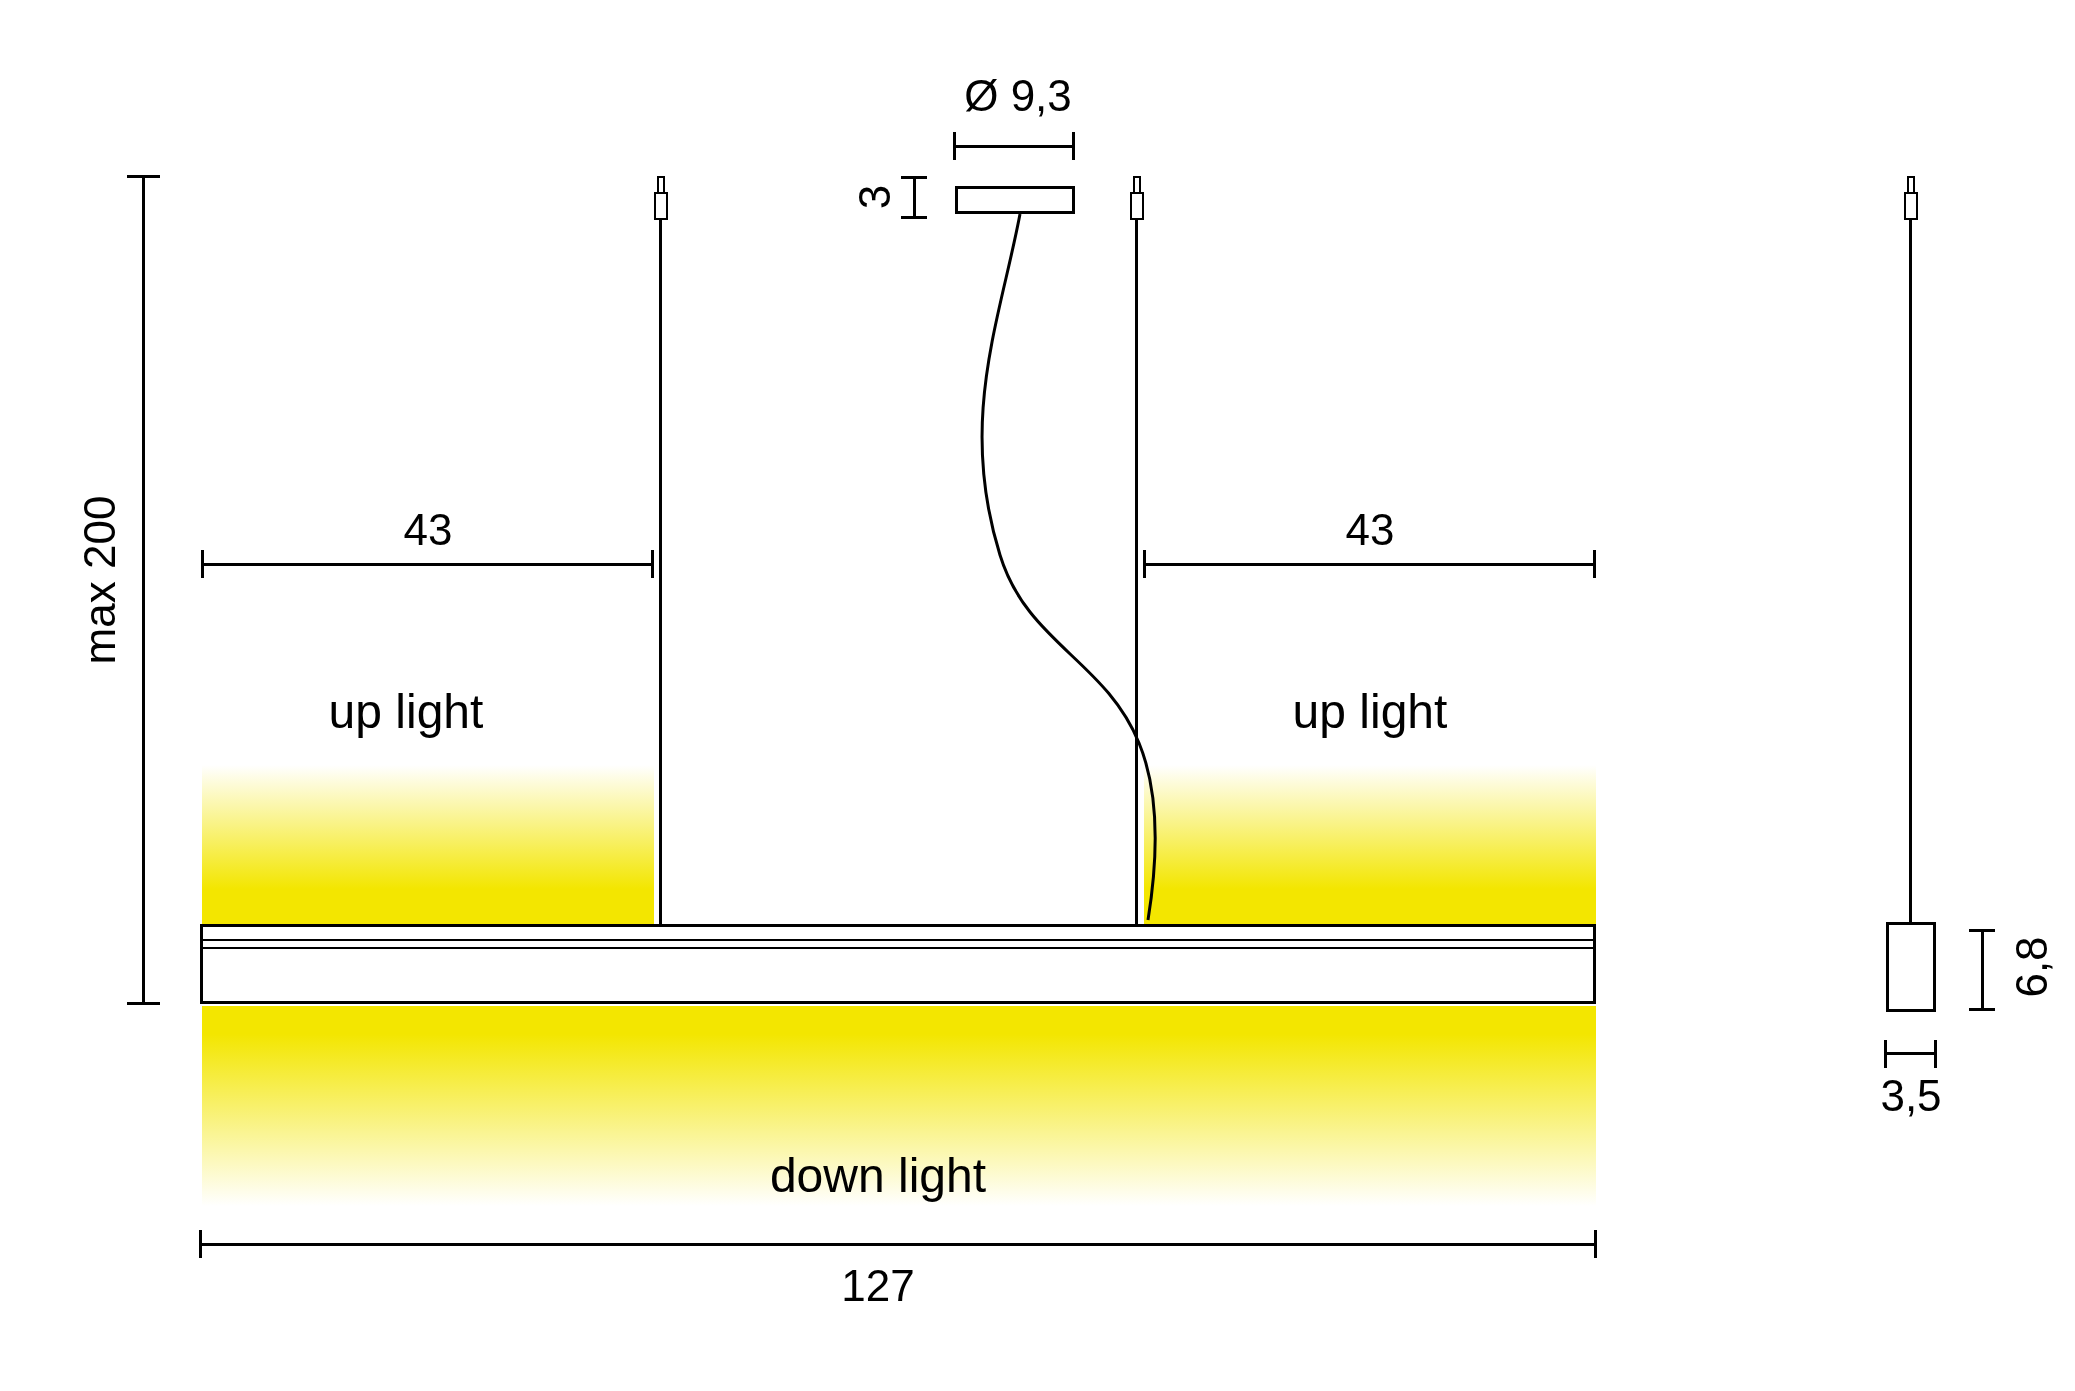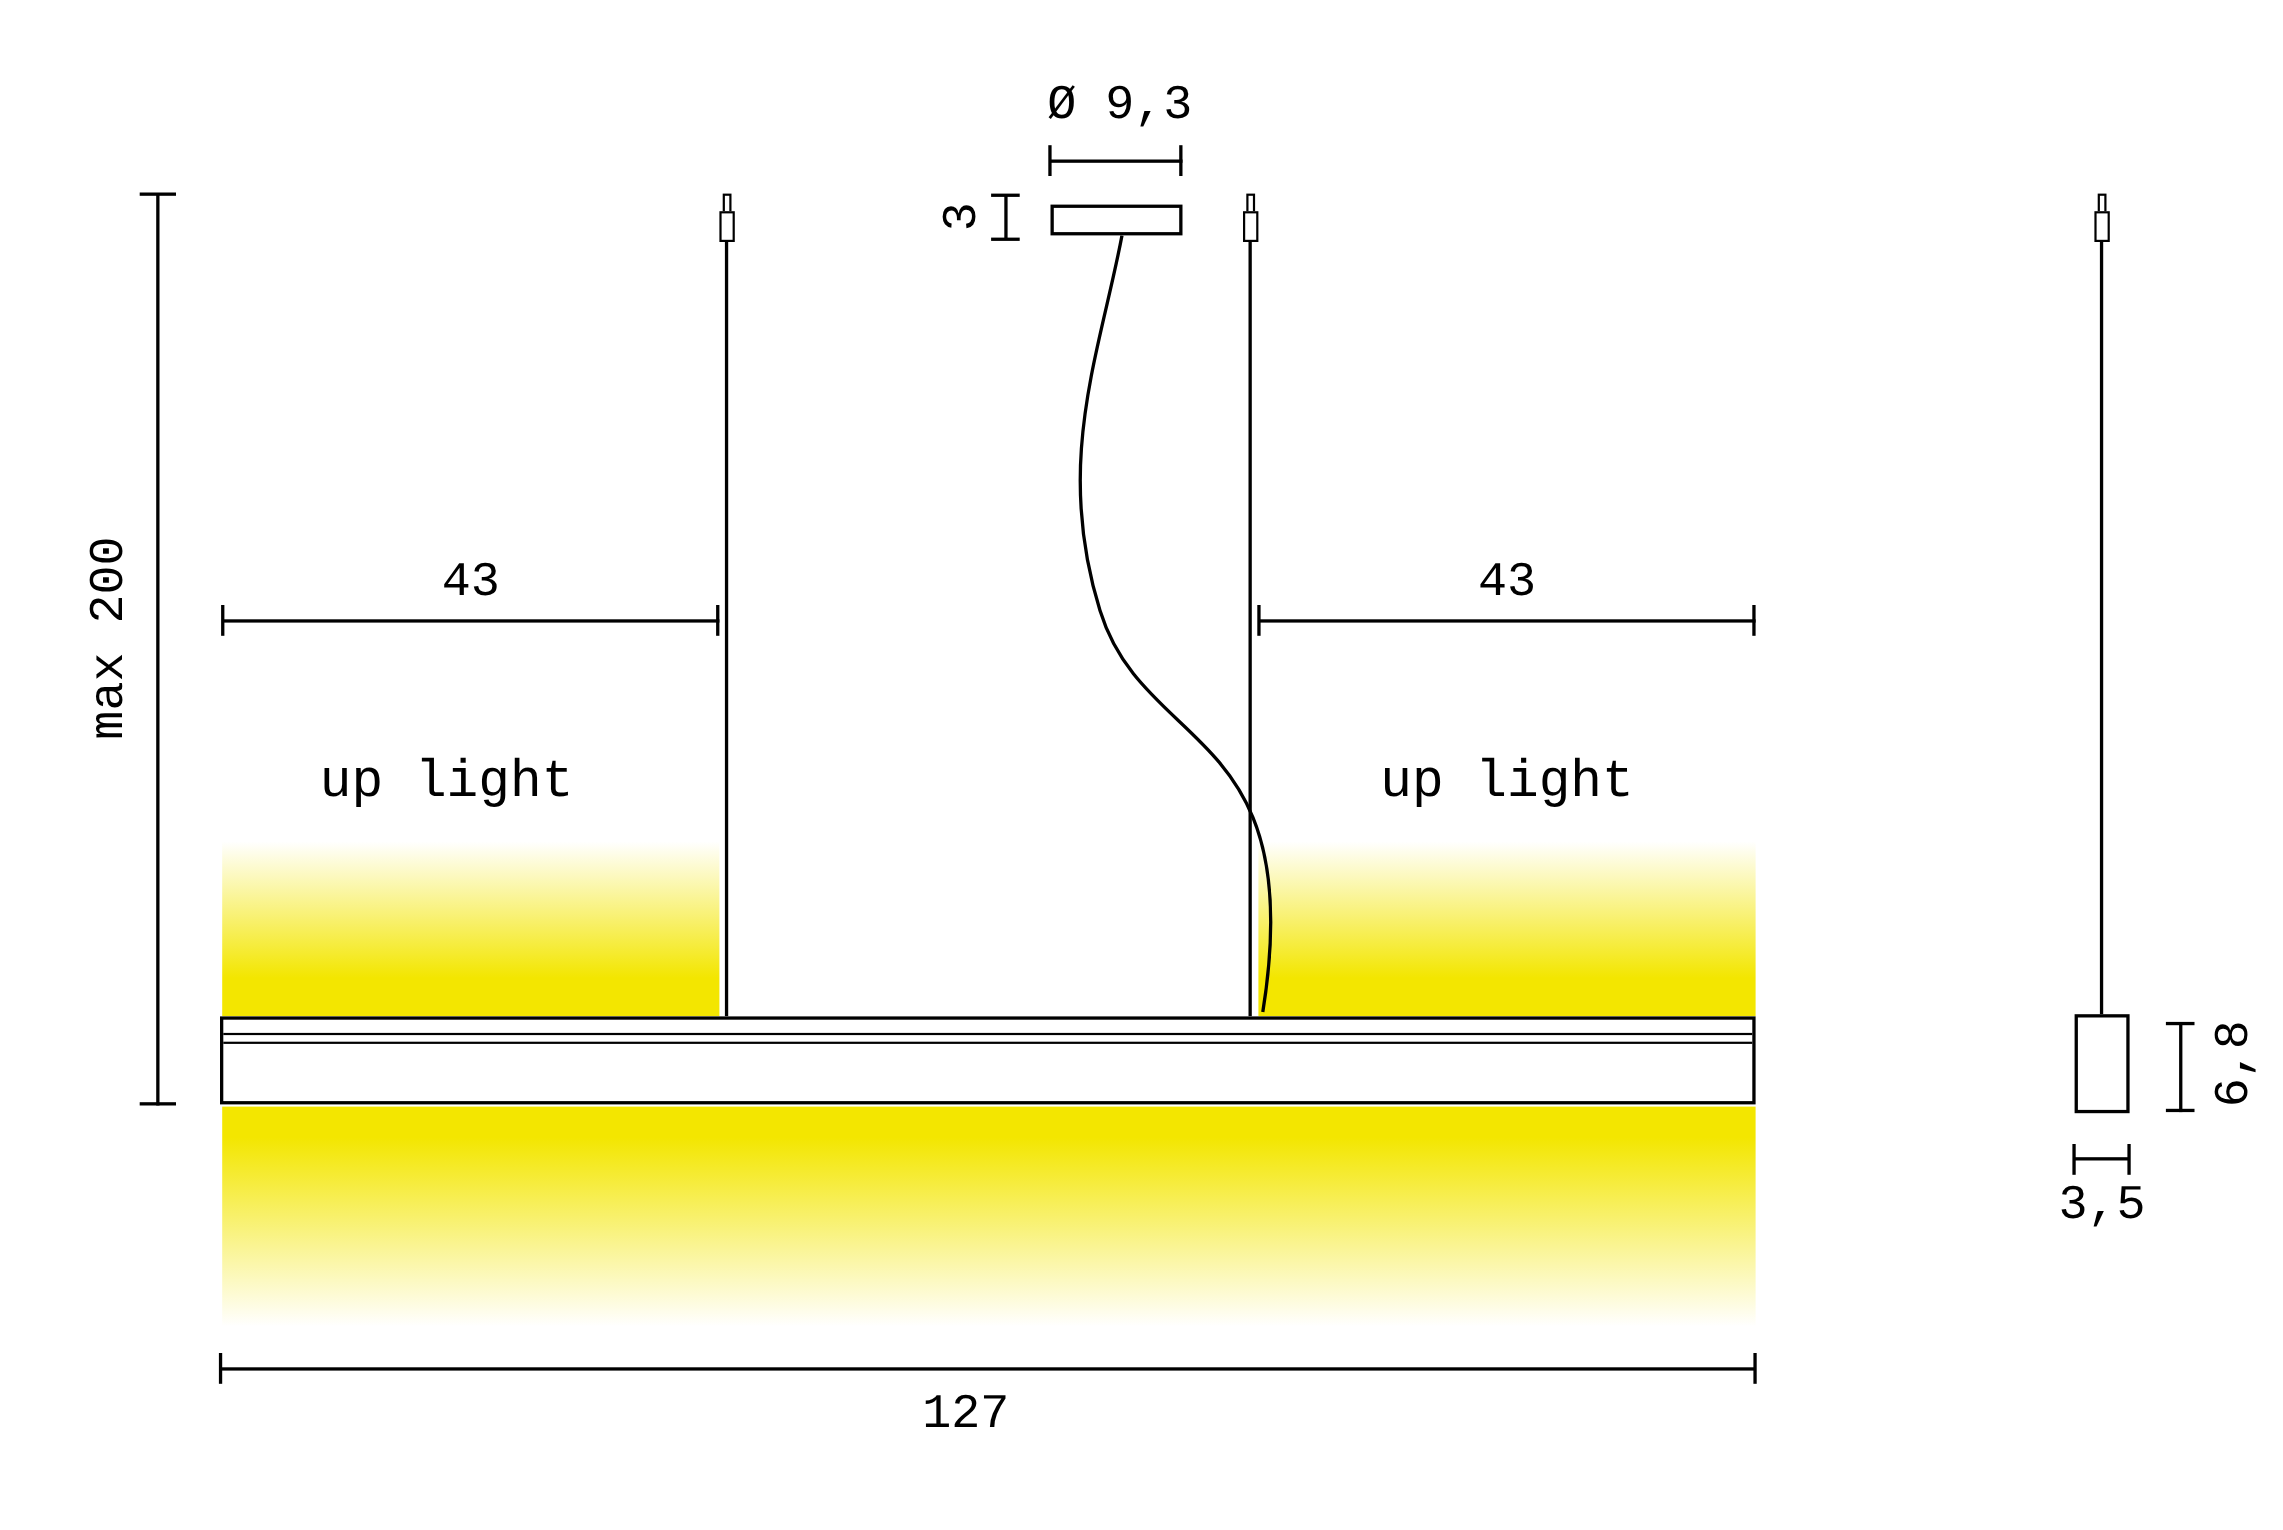--- a/index.html
+++ b/index.html
@@ -2,21 +2,21 @@
 <html style="--beam-yellow: #f3e600; --line-color: #000000;"><head>
 <meta charset="utf-8">
 <style>
   * { margin:0; padding:0; box-sizing:border-box; }
   html,body { background:#ffffff; }
   .canvas {
     position:relative;
     width:2075px;
     height:1391px;
     background:#fff;
-    font-family:Liberation Mono, monospace;
+    font-family:Liberation Sans, sans-serif;
     color:#000;
     overflow:hidden;
   }
   .line   { position:absolute; background:var(--line-color,#000); }
   .outline{ position:absolute; background:#fff; border:3px solid var(--line-color,#000); }
   .thin-outline{ position:absolute; background:#fff; border:2px solid var(--line-color,#000); }
   .dim-text { position:absolute; font-size:44px; text-align:center; line-height:1.1; }
   .dim-text-v { position:absolute; font-size:44px; white-space:nowrap;
                 transform:translate(-50%,-50%) rotate(-90deg); line-height:1; }
   .light-label { position:absolute; font-size:48px; text-align:center; line-height:1.1; }
@@ -78,20 +78,21 @@
   <div class="line" style="left:1143px; top:550px; width:3px; height:28px;"></div>
   <div class="line" style="left:1593px; top:550px; width:3px; height:28px;"></div>
 
   <div class="dim-text" style="left:778px; top:1262px; width:200px;text-align:center;">127</div>
   <div class="line" style="left:200px; top:1243px; width:1396px; height:3px;"></div>
   <div class="line" style="left:199px;  top:1230px; width:3px; height:28px;"></div>
   <div class="line" style="left:1594px; top:1230px; width:3px; height:28px;"></div>
 
   <div class="light-label" style="left:256px;  top:686px;  width:300px;">up light</div>
   <div class="light-label" style="left:1220px; top:686px;  width:300px;">up light</div>
+  <div class="light-label" style="left:728px;  top:1150px; width:300px;">down light</div>
 
   <div class="thin-outline" style="left:1907px; top:176px; width:8px;  height:18px;"></div>
   <div class="thin-outline" style="left:1904px; top:192px; width:14px; height:28px;"></div>
   <div class="line" style="left:1909px; top:219px; width:3px; height:705px;"></div>
   <div class="outline" style="left:1886px; top:922px; width:50px; height:90px;"></div>
 
   <div class="dim-text-v" style="left:2032px; top:967px;">6,8</div>
   <div class="line" style="left:1981px; top:931px; width:3px; height:80px;"></div>
   <div class="line" style="left:1969px; top:929px;  width:26px; height:3px;"></div>
   <div class="line" style="left:1969px; top:1008px; width:26px; height:3px;"></div>

